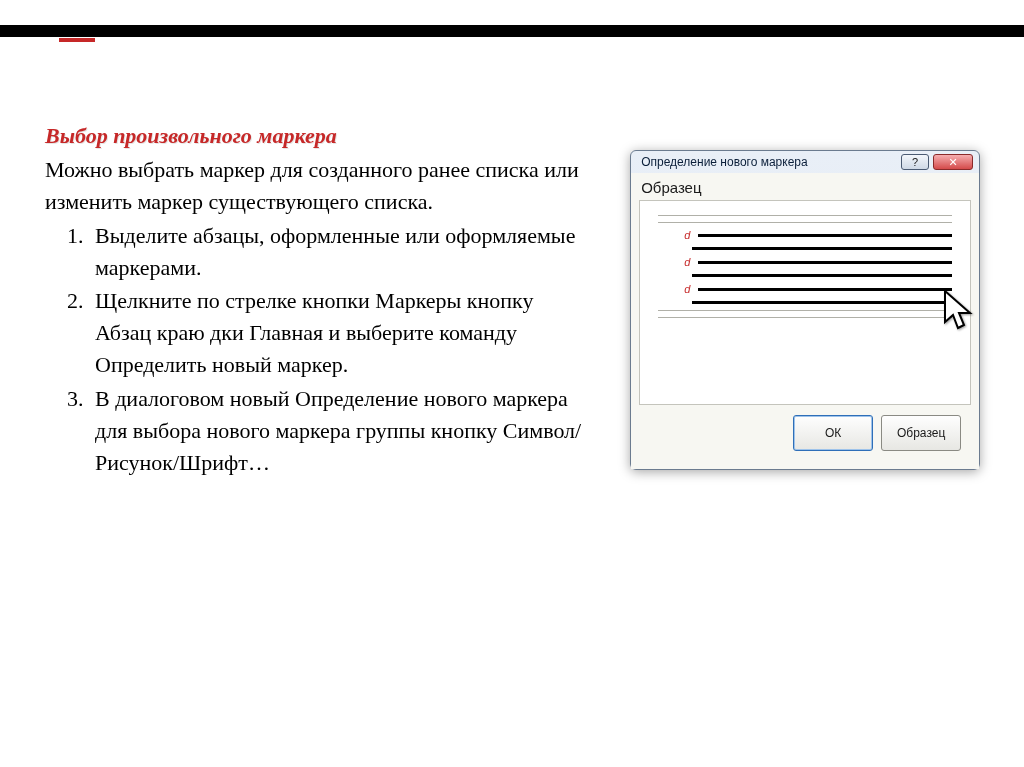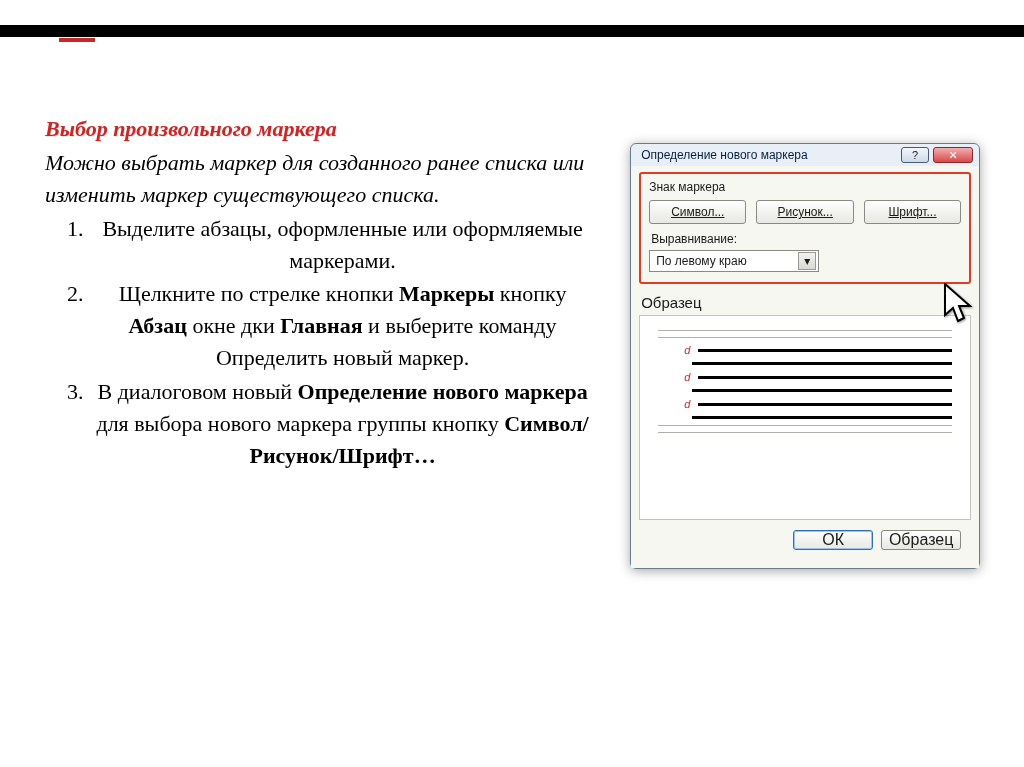--- a/index.html
+++ b/index.html
@@ -23,50 +23,49 @@
   .red-square {
     position: absolute;
     top: 38px;
     left: 59px;
     width: 36px;
     height: 4px;
     background: #c62828;
   }
   .content {
     position: absolute;
-    top: 113px;
+    top: 120px;
     left: 45px;
     right: 40px;
     display: flex;
     gap: 40px;
   }
   .text-col {
     width: 570px;
     font-size: 22px;
     line-height: 1.45;
     color: #000000;
   }
   .heading {
     font-weight: bold;
     font-style: italic;
     color: #c62828;
     text-shadow: 1px 1px 0 rgba(0,0,0,0.1);
     margin-bottom: 0;
   }
-  .intro { margin: 2px 0 2px 0; font-style: italic; }
+  .intro { margin: 2px 0 2px 0; }
   ol.steps {
     margin: 0 0 0 22px;
     padding-left: 22px;
   }
   ol.steps li {
     margin: 0 0 2px 0;
     padding-left: 6px;
-    text-align: center;
-  }
-  .bold { font-weight: bold; }
+  }
+  .bold { font-weight: normal; }
   .dialog-col {
     position: relative;
     width: 370px;
     margin-top: 30px;
   }
   .dialog {
     background: linear-gradient(#e9eff7,#dfe7f1);
     border: 1px solid #6b7b8f;
     border-radius: 6px;
     box-shadow: 0 2px 12px rgba(0,0,0,0.35);
@@ -161,25 +160,25 @@
     color: #c62828;
     font-size: 11px;
     font-style: italic;
   }
   .p-marker-line { height:3px; background:#000000; flex:1; }
   .dialog-footer {
     display:flex; justify-content:flex-end; gap:8px;
     padding: 10px 10px 10px 0;
   }
   .dlg-btn {
-    width: 80px; height: 20px;
+    width: 80px; height: 36px;
     border: 1px solid #8a8a83;
     border-radius: 3px;
     background: linear-gradient(#fefefe,#e7e7e3);
-    font-size: 16px;
+    font-size: 12px;
     display:flex; align-items:center; justify-content:center;
   }
   .dlg-btn.default { border: 1px solid #2f6fb8; box-shadow: 0 0 0 1px #9ec3ea inset; }
   .cursor-arrow {
     position: absolute;
     top: 140px;
     right: 6px;
   }
   .cursor-arrow svg { filter: drop-shadow(1px 1px 1px rgba(0,0,0,0.4)); }
 </style>
@@ -189,51 +188,38 @@
 <div class="top-bar"></div>
 <div class="red-square"></div>
 
 <div class="content">
   <div class="text-col">
     <div class="heading">Выбор произвольного маркера</div>
     <div class="intro">Можно выбрать маркер для созданного ранее списка или изменить маркер существующего списка.</div>
     <ol class="steps">
       <li><span>Выделите абзацы, оформленные или оформляемые маркерами.</span></li>
       <li>
-        <span>Щелкните по стрелке кнопки </span><span class="bold">Маркеры</span><span> кнопку </span><span class="bold">Абзац</span><span> окне дки </span><span class="bold">Главная</span><span> и выберите команду Определить новый маркер.</span>
+        <span>Щелкните по стрелке кнопки </span><span class="bold">Маркеры</span><span> кнопку </span><span class="bold">Абзац</span><span> краю дки </span><span class="bold">Главная</span><span> и выберите команду Определить новый маркер.</span>
       </li>
       <li>
         <span>В диалоговом новый </span><span class="bold">Определение нового маркера</span><span> для выбора нового маркера группы кнопку </span><span class="bold">Символ/Рисунок/Шрифт…</span>
       </li>
     </ol>
   </div>
 
   <div class="dialog-col">
     <div class="dialog">
       <div class="titlebar">
         <span class="title-text">Определение нового маркера</span>
         <div class="win-controls">
           <div class="win-help">?</div>
           <div class="win-close">✕</div>
         </div>
       </div>
       <div class="dialog-body">
-        <div class="fieldset">
-          <div class="fieldset-label">Знак маркера</div>
-          <div class="btn-row">
-            <div class="btn">Символ...</div>
-            <div class="btn">Рисунок...</div>
-            <div class="btn">Шрифт...</div>
-          </div>
-          <div class="sub-label">Выравнивание:</div>
-          <div class="combo">
-            <span>По левому краю</span>
-            <span class="combo-arrow">▾</span>
-          </div>
-        </div>
         <div class="preview-label">Образец</div>
         <div class="preview-box">
           <div class="p-line thin"></div>
           <div class="p-line thin"></div>
           <div class="p-marker-row">
             <span class="p-marker">d</span>
             <div class="p-marker-line"></div>
           </div>
           <div class="p-marker-row">
               <span class="p-marker"></span>

